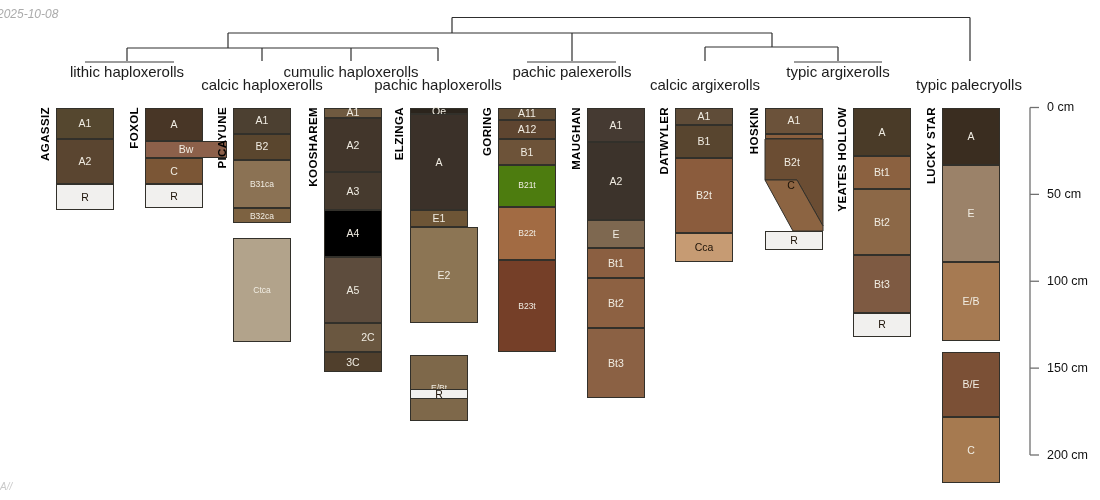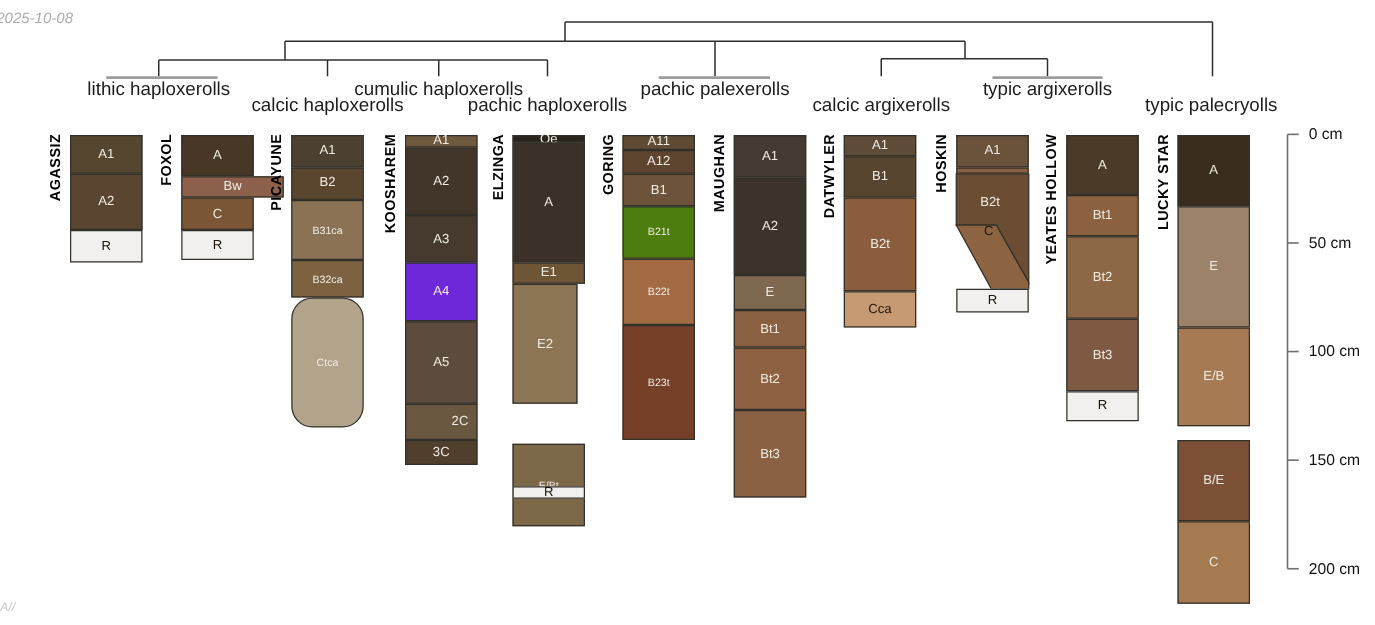--- a/index.html
+++ b/index.html
@@ -101,37 +101,37 @@
       <div class="pname" style="left: 216px; top: 106.5px;">PICAYUNE</div>
       <div class="horizon" style="left: 233px; top: 107.5px; width: 58px; height: 26.0625px; background: rgb(76, 64, 49);">
         <span class="hlabel" style="color: rgb(240, 236, 226); font-size: 10.5px;">A1</span>
       </div>
       <div class="horizon" style="left: 233px; top: 133.562px; width: 58px; height: 26.0625px; background: rgb(90, 70, 46);">
         <span class="hlabel" style="color: rgb(240, 236, 226); font-size: 10.5px;">B2</span>
       </div>
       <div class="horizon" style="left: 233px; top: 159.625px; width: 58px; height: 48.65px; background: rgb(139, 114, 84);">
         <span class="hlabel" style="color: rgb(240, 236, 226); font-size: 8.5px; text-align: right;">B31ca</span>
       </div>
-      <div class="horizon" style="left: 233px; top: 208.275px; width: 58px; height: 30px; background: rgb(125, 98, 65);">
+      <div class="horizon" style="left: 233px; top: 208.275px; width: 58px; height: 15px; background: rgb(125, 98, 65);">
         <span class="hlabel" style="color: rgb(240, 236, 226); font-size: 8.5px;">B32ca</span>
       </div>
-      <div class="horizon" style="left: 233px; top: 237.812px; width: 58px; height: 104.25px; background: rgb(178, 163, 139); border-radius: 17px;">
+      <div class="horizon" style="left: 233px; top: 237.812px; width: 58px; height: 104.25px; background: rgb(178, 163, 139);">
         <span class="hlabel" style="color: rgb(240, 236, 226); font-size: 8.5px;">Ctca</span>
       </div>
       <div class="pname" style="left: 307px; top: 106.5px;">KOOSHAREM</div>
       <div class="horizon" style="left: 324px; top: 107.5px; width: 58px; height: 10.425px; background: rgb(111, 90, 64);">
         <span class="hlabel" style="color: rgb(240, 236, 226); font-size: 10.5px;">A1</span>
       </div>
       <div class="horizon" style="left: 324px; top: 117.925px; width: 58px; height: 53.8625px; background: rgb(66, 54, 43);">
         <span class="hlabel" style="color: rgb(240, 236, 226); font-size: 10.5px;">A2</span>
       </div>
       <div class="horizon" style="left: 324px; top: 171.787px; width: 58px; height: 38.225px; background: rgb(70, 58, 46);">
         <span class="hlabel" style="color: rgb(240, 236, 226); font-size: 10.5px;">A3</span>
       </div>
-      <div class="horizon" style="left: 324px; top: 210.012px; width: 58px; height: 46.9125px; background: #6d28d9;">
+      <div class="horizon" style="left: 324px; top: 210.012px; width: 58px; height: 46.9125px; background: #000000;">
         <span class="hlabel" style="color: rgb(240, 236, 226); font-size: 10.5px;">A4</span>
       </div>
       <div class="horizon" style="left: 324px; top: 256.925px; width: 58px; height: 66.025px; background: rgb(93, 76, 61);">
         <span class="hlabel" style="color: rgb(240, 236, 226); font-size: 10.5px;">A5</span>
       </div>
       <div class="horizon" style="left: 324px; top: 322.95px; width: 58px; height: 29.5375px; background: rgb(106, 87, 64); padding-left: 30px;">
         <span class="hlabel" style="color: rgb(240, 236, 226); font-size: 10.5px;">2C</span>
       </div>
       <div class="horizon" style="left: 324px; top: 352.488px; width: 58px; height: 19.1125px; background: rgb(80, 63, 44);">
         <span class="hlabel" style="color: rgb(240, 236, 226); font-size: 10.5px;">3C</span>
@@ -139,21 +139,21 @@
       <div class="pname" style="left: 393px; top: 106.5px;">ELZINGA</div>
       <div class="horizon" style="left: 410px; top: 107.5px; width: 58px; height: 6.95px; background: rgb(43, 36, 28);">
         <span class="hlabel" style="color: rgb(240, 236, 226); font-size: 10.5px;">Oe</span>
       </div>
       <div class="horizon" style="left: 410px; top: 114.45px; width: 58px; height: 95.5625px; background: rgb(59, 49, 41);">
         <span class="hlabel" style="color: rgb(240, 236, 226); font-size: 10.5px;">A</span>
       </div>
       <div class="horizon" style="left: 410px; top: 210.012px; width: 58px; height: 17.375px; background: rgb(109, 85, 54);">
         <span class="hlabel" style="color: rgb(240, 236, 226); font-size: 10.5px;">E1</span>
       </div>
-      <div class="horizon" style="left: 410px; top: 227.387px; width: 52px; height: 95.5625px; background: rgb(140, 117, 84);">
+      <div class="horizon" style="left: 410px; top: 227.387px; width: 68px; height: 95.5625px; background: rgb(140, 117, 84);">
         <span class="hlabel" style="color: rgb(240, 236, 226); font-size: 10.5px;">E2</span>
       </div>
       <div class="horizon" style="left: 410px; top: 322.95px; width: 58px; height: 66.025px; background: rgb(126, 104, 74); margin-top: 32px;">
         <span class="hlabel" style="color: rgb(240, 236, 226); font-size: 8.5px;">E/Bt</span>
       </div>
       <div class="horizon" style="left: 410px; top: 388.975px; width: 58px; height: 10.425px; background: rgb(241, 240, 238);">
         <span class="hlabel" style="color: rgb(29, 19, 8); font-size: 10.5px;">R</span>
       </div>
       <div class="pname" style="left: 481px; top: 106.5px;">GORING</div>
       <div class="horizon" style="left: 498px; top: 107.5px; width: 58px; height: 12.1625px; background: rgb(95, 75, 52);">

